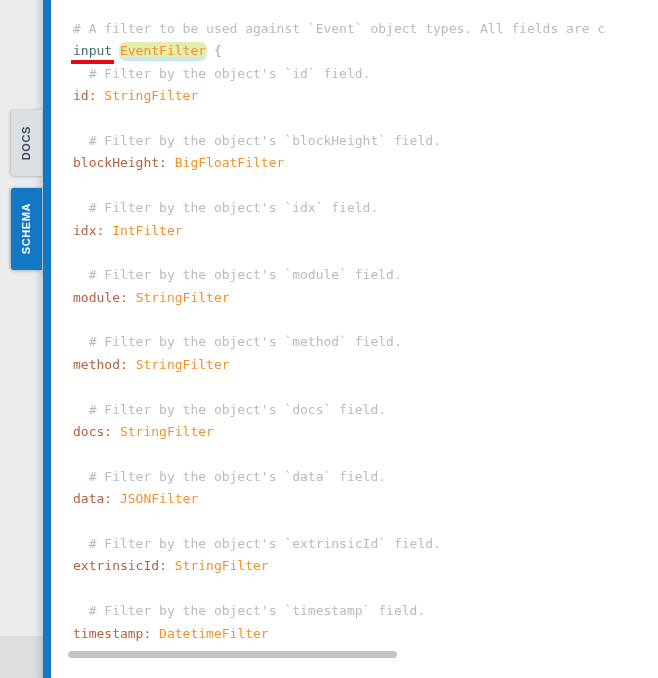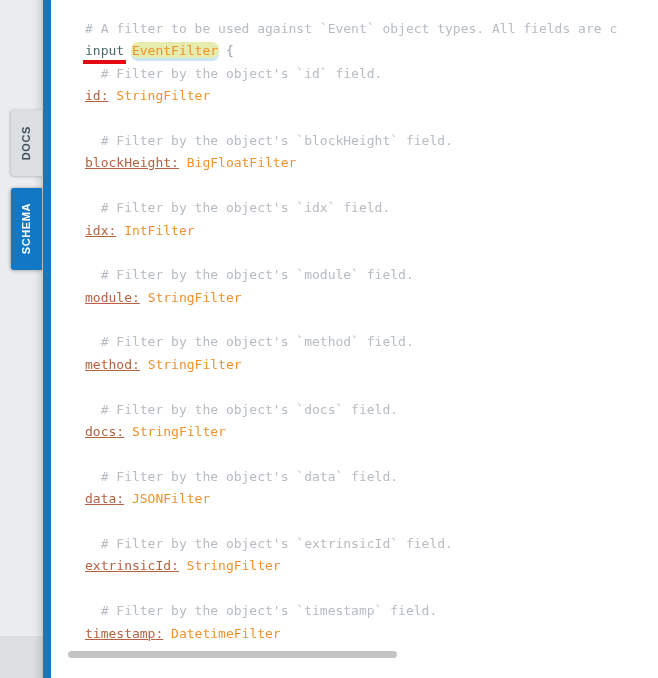--- a/index.html
+++ b/index.html
@@ -102,21 +102,21 @@
     position: absolute;
     left: 51px;
     top: 0;
     width: 607px;
     height: 678px;
     background: #ffffff;
     overflow: hidden;
   }
   .code-scroll {
     position: absolute;
-    left: 12px;
+    left: 0;
     top: 0;
     width: 576px;
     height: 648px;
     overflow: hidden;
   }
   pre.code {
     margin: 0;
     padding: 18px 0 0 0;
     font-family: "DejaVu Sans Mono", "Liberation Mono", monospace;
     font-size: 13px;
@@ -124,21 +124,21 @@
     white-space: pre;
     color: #333333;
     letter-spacing: 0px;
     tab-size: 2;
   }
   .ln { display: block; height: 22.4px; padding-left: 22px; }
   .ln.blank { height: 22.4px; }
 
   .tok-comment { color: #b6bcc2; }
   .tok-keyword { color: #466c6a; }
-  .tok-field   { color: #b4623f; text-decoration: underline; }
+  .tok-field   { color: #b4623f; }
   .tok-type    { color: #f0922b; border-radius: 7px; }
   .tok-punct   { color: #9aa3ab; }
 
   .hl-type {
     background: #e6ecae;
     box-shadow: 0 3px 0 0 #cae7f3;
     padding: 1px 1px 0 1px;
     margin: 0 -1px;
   }
 

